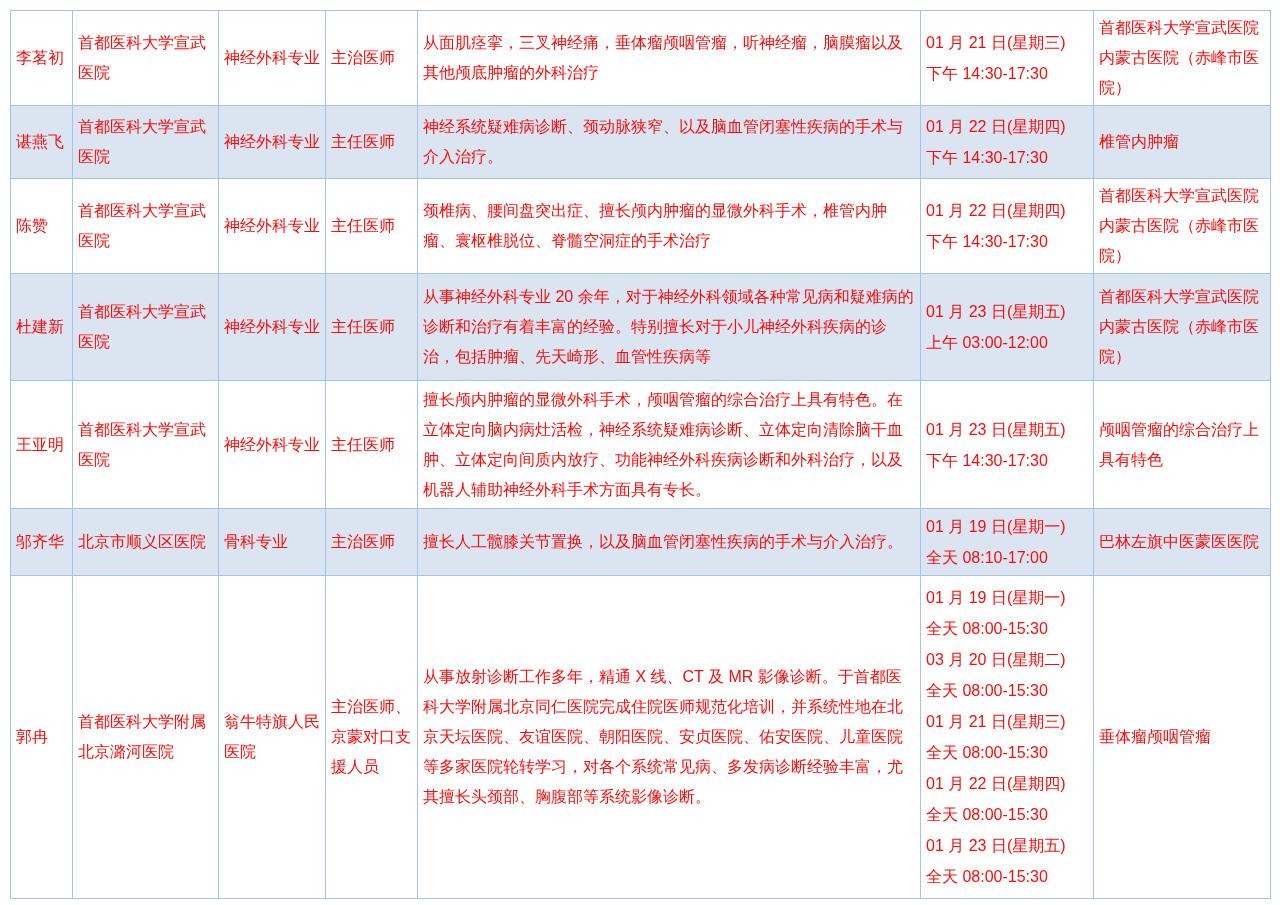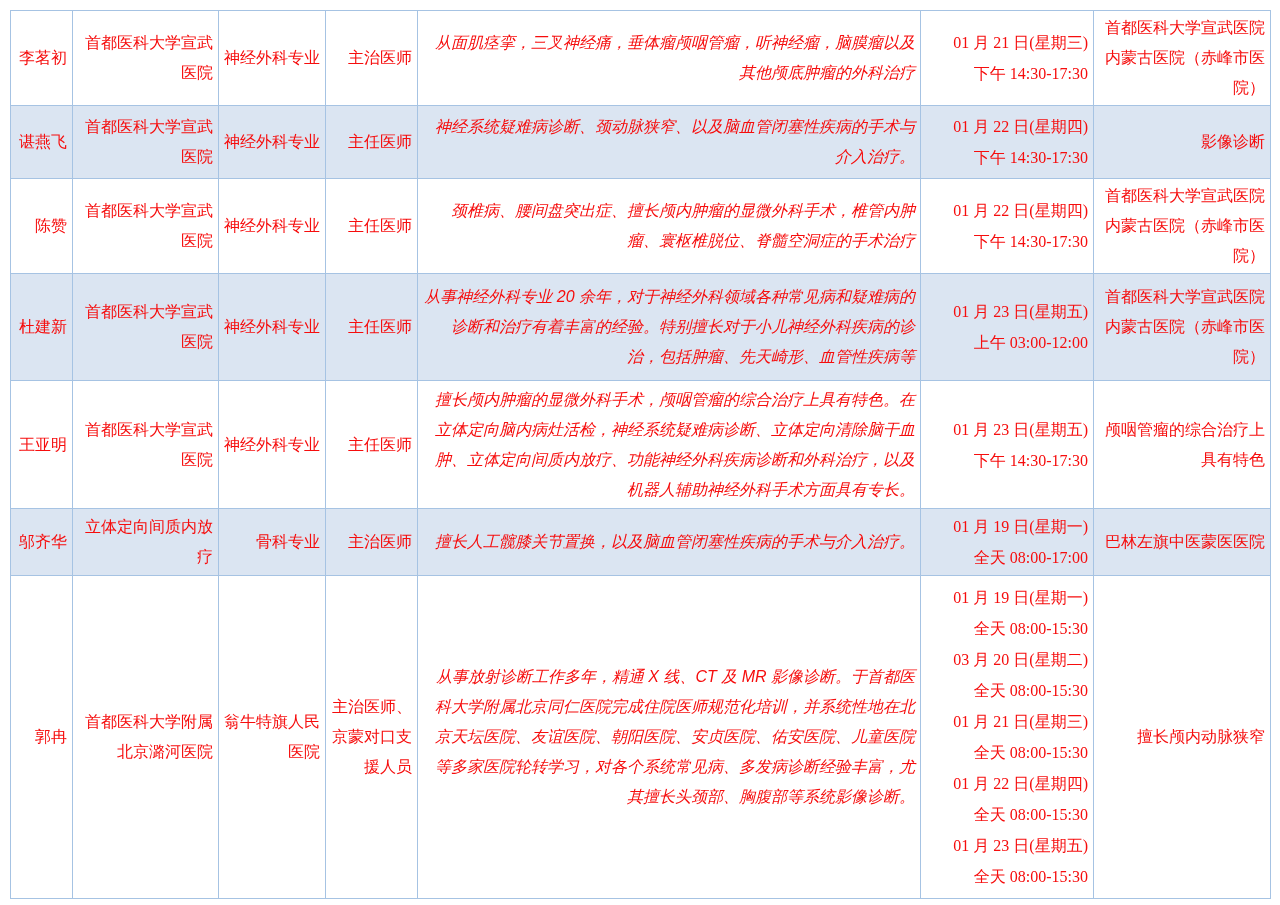--- a/index.html
+++ b/index.html
@@ -25,21 +25,21 @@
   table.sched{
     border-collapse:collapse;
     table-layout:fixed;
     width:1260px;
   }
   table.sched td{
     border:1px solid var(--border);
     color:var(--red);
     font-size:16px;
     line-height:30px;
-    text-align:right;
+    text-align:left;
     vertical-align:middle;
     padding:2px 5px;
     box-sizing:border-box;
     word-break:break-all;
     overflow:hidden;
   }
   
   col.c-name{width:62px}
   col.c-hospital{width:146px}
   col.c-specialty{width:107px}
@@ -55,26 +55,24 @@
   tr:nth-child(5){height:128px}
   tr:nth-child(6){height:67px}
   tr:nth-child(7){height:323px}
   
   tr:nth-child(even) td{background:var(--altbg)}
   tr:nth-child(odd) td{background:var(--bg)}
   td.col-description{
     text-align:justify;
     text-justify:inter-ideograph;
     padding:2px 8px;
-    font-style:italic;
   }
   td.col-schedule div{
     line-height:31px;
     white-space:nowrap;
-    font-family:Liberation Serif, serif;
   }
 </style>
 </head>
 <body>
 
 <div class="page">
   <table class="sched">
     <colgroup>
       <col class="c-name">
       <col class="c-hospital">
@@ -100,21 +98,21 @@
         <tr>
           <td class="col-name">谌燕飞</td>
           <td class="col-hospital">首都医科大学宣武医院</td>
           <td class="col-specialty">神经外科专业</td>
           <td class="col-title">主任医师</td>
           <td class="col-description">神经系统疑难病诊断、颈动脉狭窄、以及脑血管闭塞性疾病的手术与介入治疗。</td>
           <td class="col-schedule">
             <div>01 月 22 日(星期四)</div>
             <div>下午 14:30-17:30</div>
           </td>
-          <td class="col-location">影像诊断</td>
+          <td class="col-location">椎管内肿瘤</td>
         </tr>
         <tr>
           <td class="col-name">陈赞</td>
           <td class="col-hospital">首都医科大学宣武医院</td>
           <td class="col-specialty">神经外科专业</td>
           <td class="col-title">主任医师</td>
           <td class="col-description">颈椎病、腰间盘突出症、擅长颅内肿瘤的显微外科手术，椎管内肿瘤、寰枢椎脱位、脊髓空洞症的手术治疗</td>
           <td class="col-schedule">
             <div>01 月 22 日(星期四)</div>
             <div>下午 14:30-17:30</div>
@@ -140,27 +138,27 @@
           <td class="col-title">主任医师</td>
           <td class="col-description">擅长颅内肿瘤的显微外科手术，颅咽管瘤的综合治疗上具有特色。在立体定向脑内病灶活检，神经系统疑难病诊断、立体定向清除脑干血肿、立体定向间质内放疗、功能神经外科疾病诊断和外科治疗，以及机器人辅助神经外科手术方面具有专长。</td>
           <td class="col-schedule">
             <div>01 月 23 日(星期五)</div>
             <div>下午 14:30-17:30</div>
           </td>
           <td class="col-location">颅咽管瘤的综合治疗上具有特色</td>
         </tr>
         <tr>
           <td class="col-name">邬齐华</td>
-          <td class="col-hospital">立体定向间质内放疗</td>
+          <td class="col-hospital">北京市顺义区医院</td>
           <td class="col-specialty">骨科专业</td>
           <td class="col-title">主治医师</td>
           <td class="col-description">擅长人工髋膝关节置换，以及脑血管闭塞性疾病的手术与介入治疗。</td>
           <td class="col-schedule">
             <div>01 月 19 日(星期一)</div>
-            <div>全天 08:00-17:00</div>
+            <div>全天 08:10-17:00</div>
           </td>
           <td class="col-location">巴林左旗中医蒙医医院</td>
         </tr>
         <tr>
           <td class="col-name">郭冉</td>
           <td class="col-hospital">首都医科大学附属北京潞河医院</td>
           <td class="col-specialty">翁牛特旗人民医院</td>
           <td class="col-title">主治医师、京蒙对口支援人员</td>
           <td class="col-description">从事放射诊断工作多年，精通 X 线、CT 及 MR 影像诊断。于首都医科大学附属北京同仁医院完成住院医师规范化培训，并系统性地在北京天坛医院、友谊医院、朝阳医院、安贞医院、佑安医院、儿童医院等多家医院轮转学习，对各个系统常见病、多发病诊断经验丰富，尤其擅长头颈部、胸腹部等系统影像诊断。</td>
           <td class="col-schedule">
@@ -168,17 +166,17 @@
             <div>全天 08:00-15:30</div>
             <div>03 月 20 日(星期二)</div>
             <div>全天 08:00-15:30</div>
             <div>01 月 21 日(星期三)</div>
             <div>全天 08:00-15:30</div>
             <div>01 月 22 日(星期四)</div>
             <div>全天 08:00-15:30</div>
             <div>01 月 23 日(星期五)</div>
             <div>全天 08:00-15:30</div>
           </td>
-          <td class="col-location">擅长颅内动脉狭窄</td>
+          <td class="col-location">垂体瘤颅咽管瘤</td>
         </tr>
       </tbody>
   </table>
 </div>
 
 </body></html>

